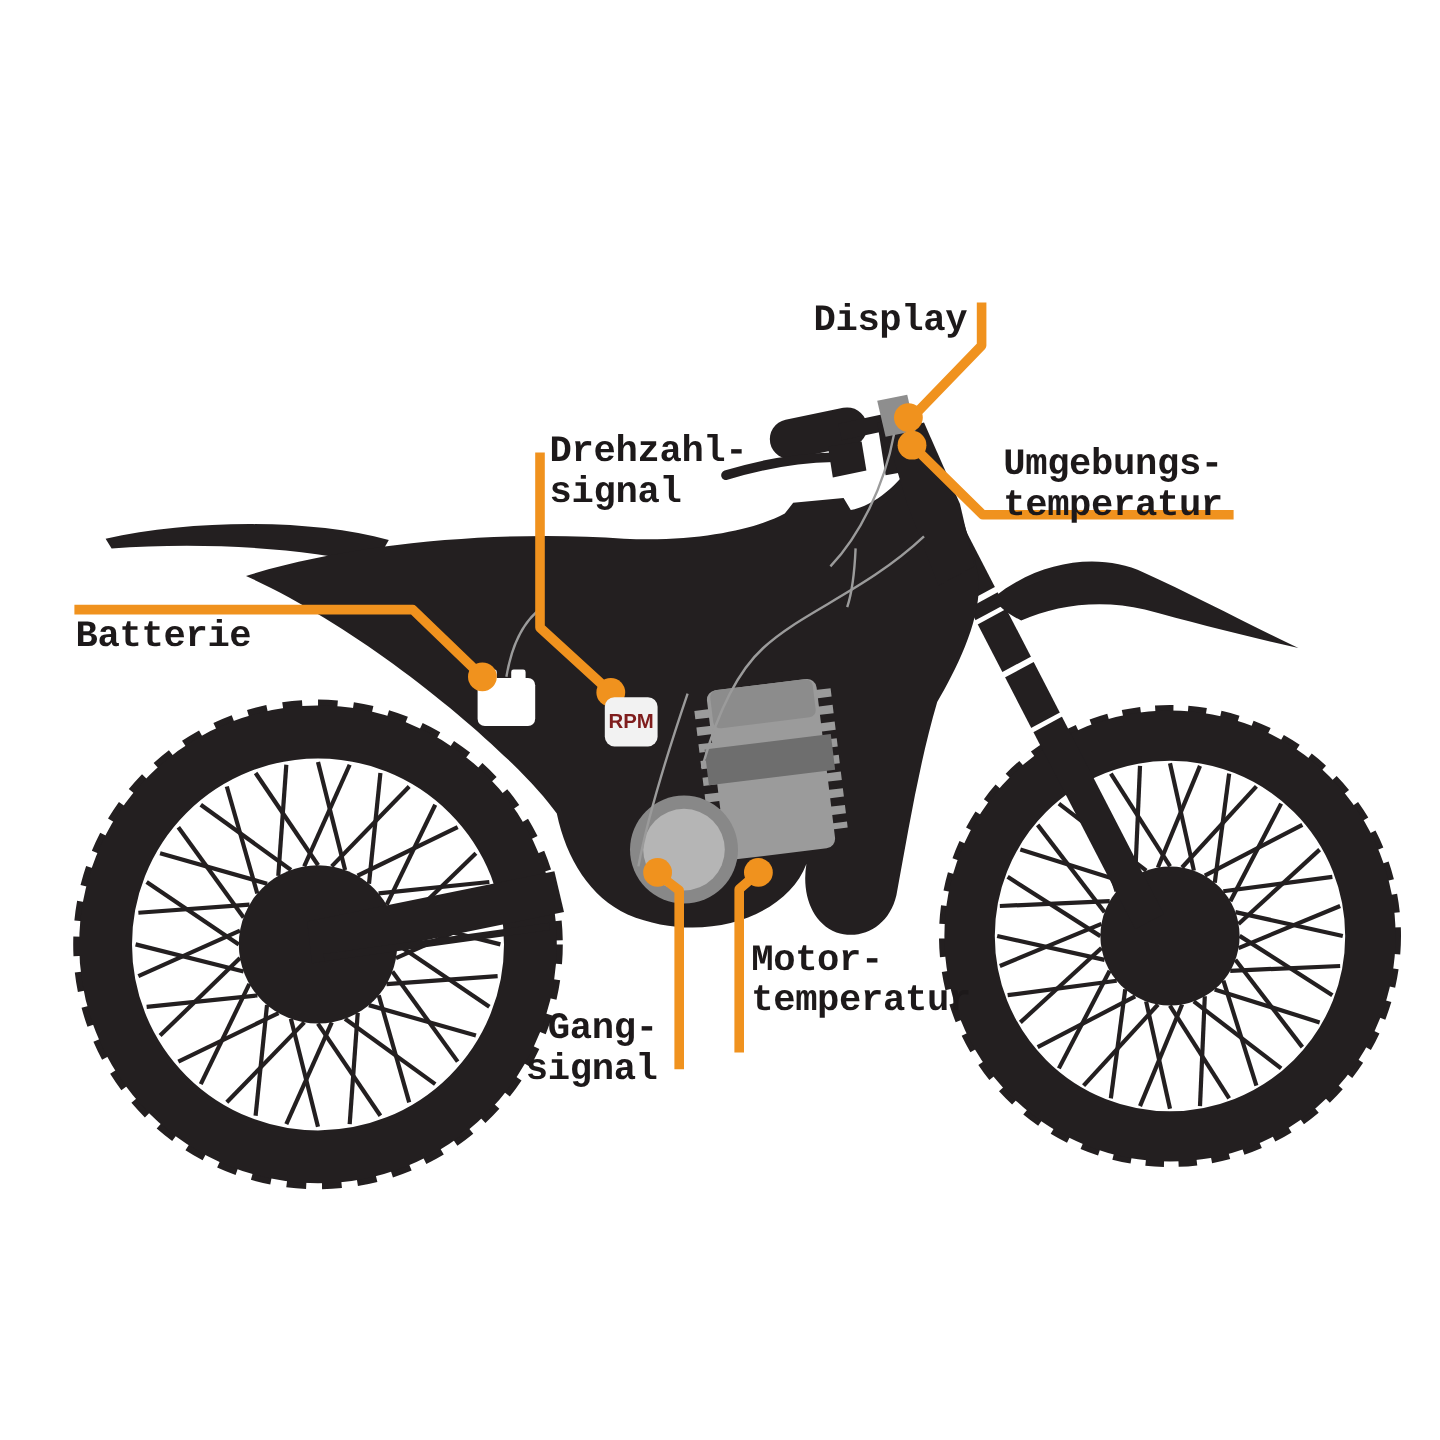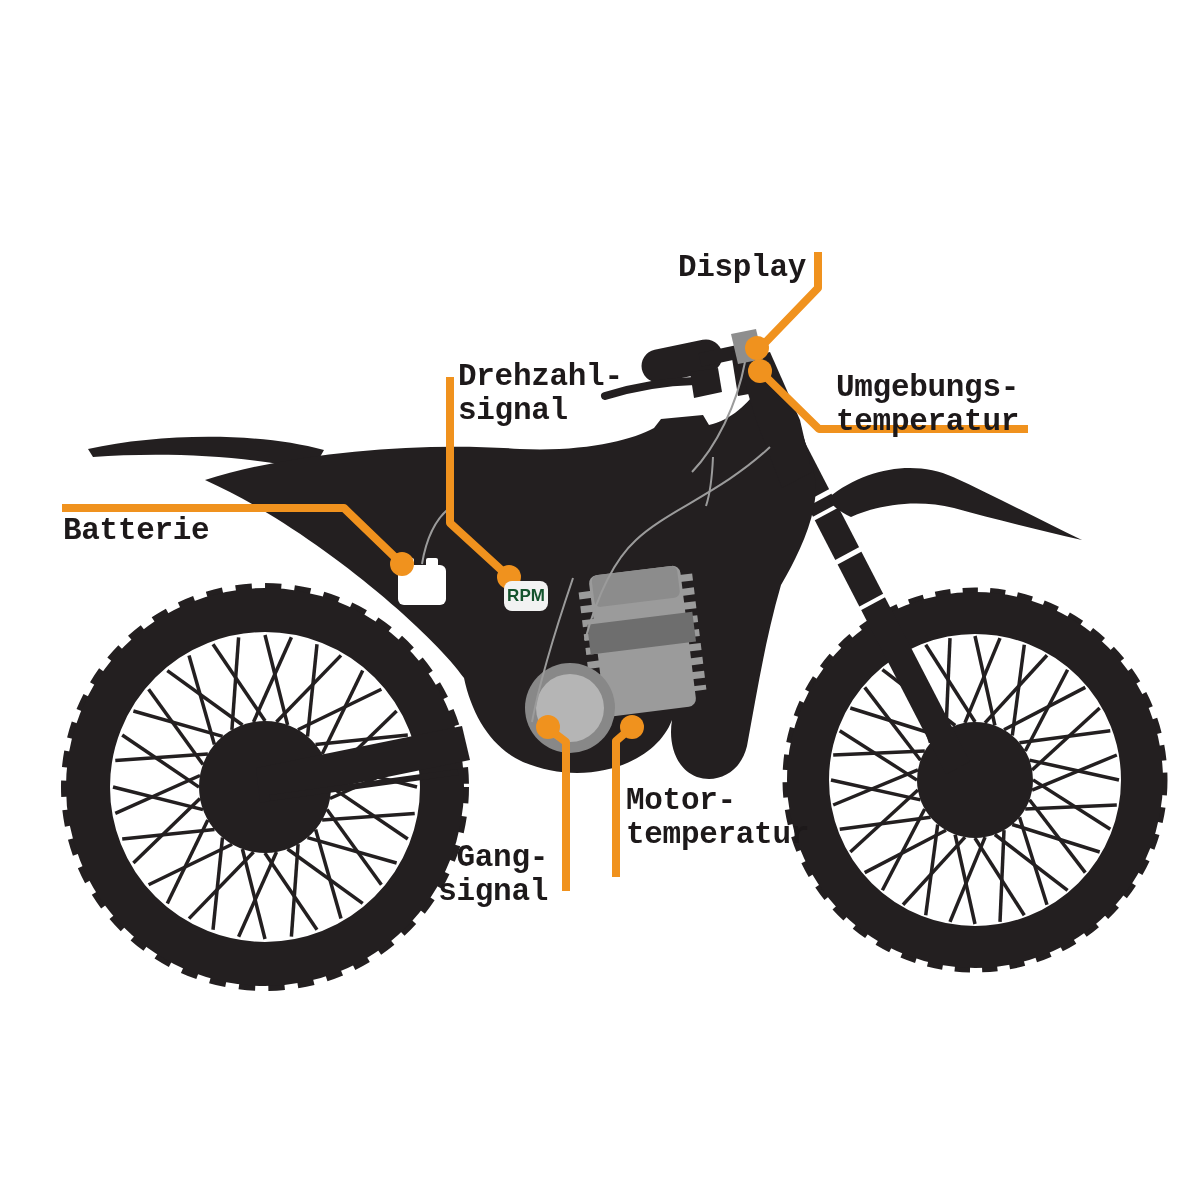--- a/index.html
+++ b/index.html
@@ -7,23 +7,23 @@
     position:relative;width:1200px;height:1200px;background:#fff;overflow:hidden;
     font-family:"Liberation Sans", sans-serif;
   }
   .stage svg{position:absolute;left:0;top:0;}
   .lbl{
     position:absolute;font-weight:bold;font-size:31px;line-height:34px;
     color:#1d191a;white-space:nowrap;letter-spacing:-0.3px;font-family:Liberation Mono, monospace;
   }
   .lbl.right{text-align:right;}
   .chip{
-    position:absolute;left:504px;top:581px;width:44px;height:30px;
+    position:absolute;left:504px;top:581px;width:44px;height:41px;
     background:#f2f2f2;border-radius:8px;display:flex;align-items:center;justify-content:center;
-    font-size:17px;font-weight:bold;color:#14532d;
+    font-size:17px;font-weight:bold;color:#7f1d1d;
   }
 </style>
 </head>
 <body>
 
 <div class="stage">
 
   <svg width="1200" height="1200" viewBox="0 0 1200 1200">
 
     <g>

